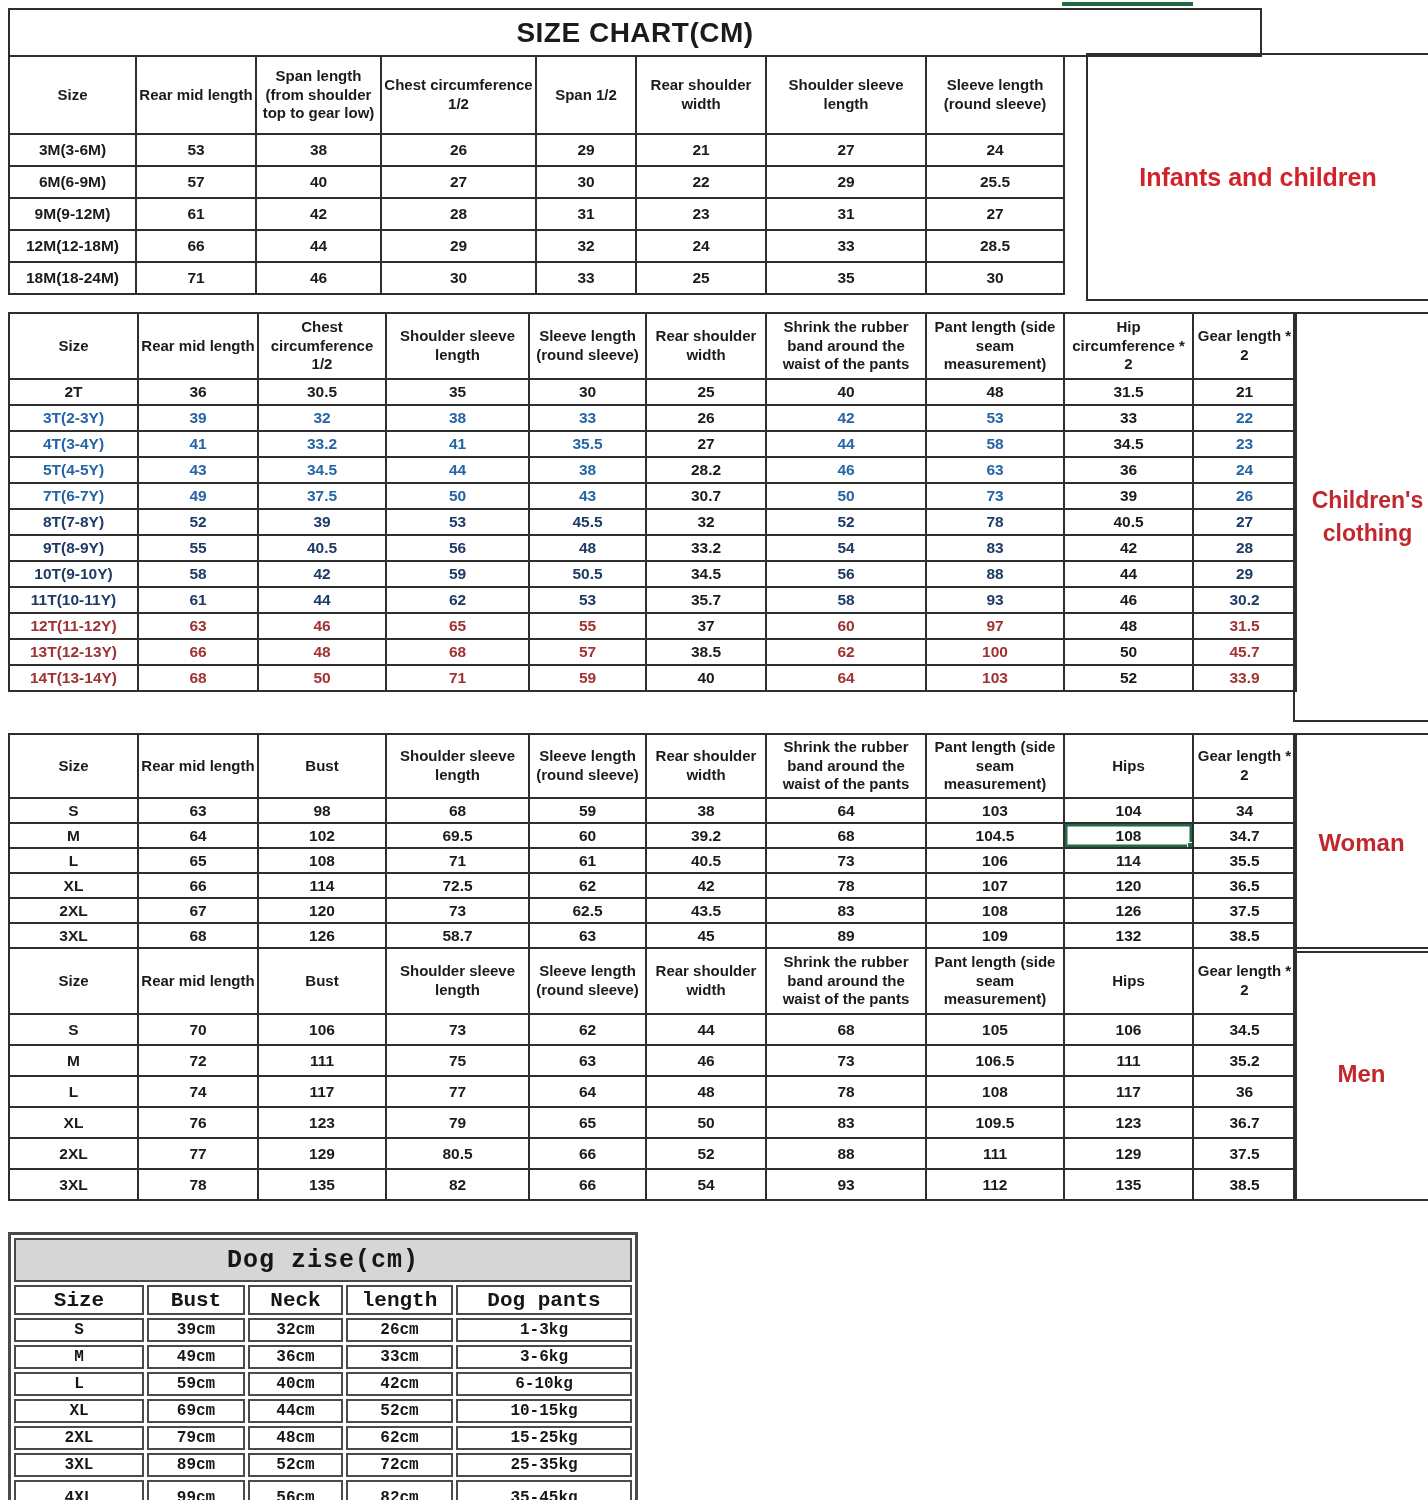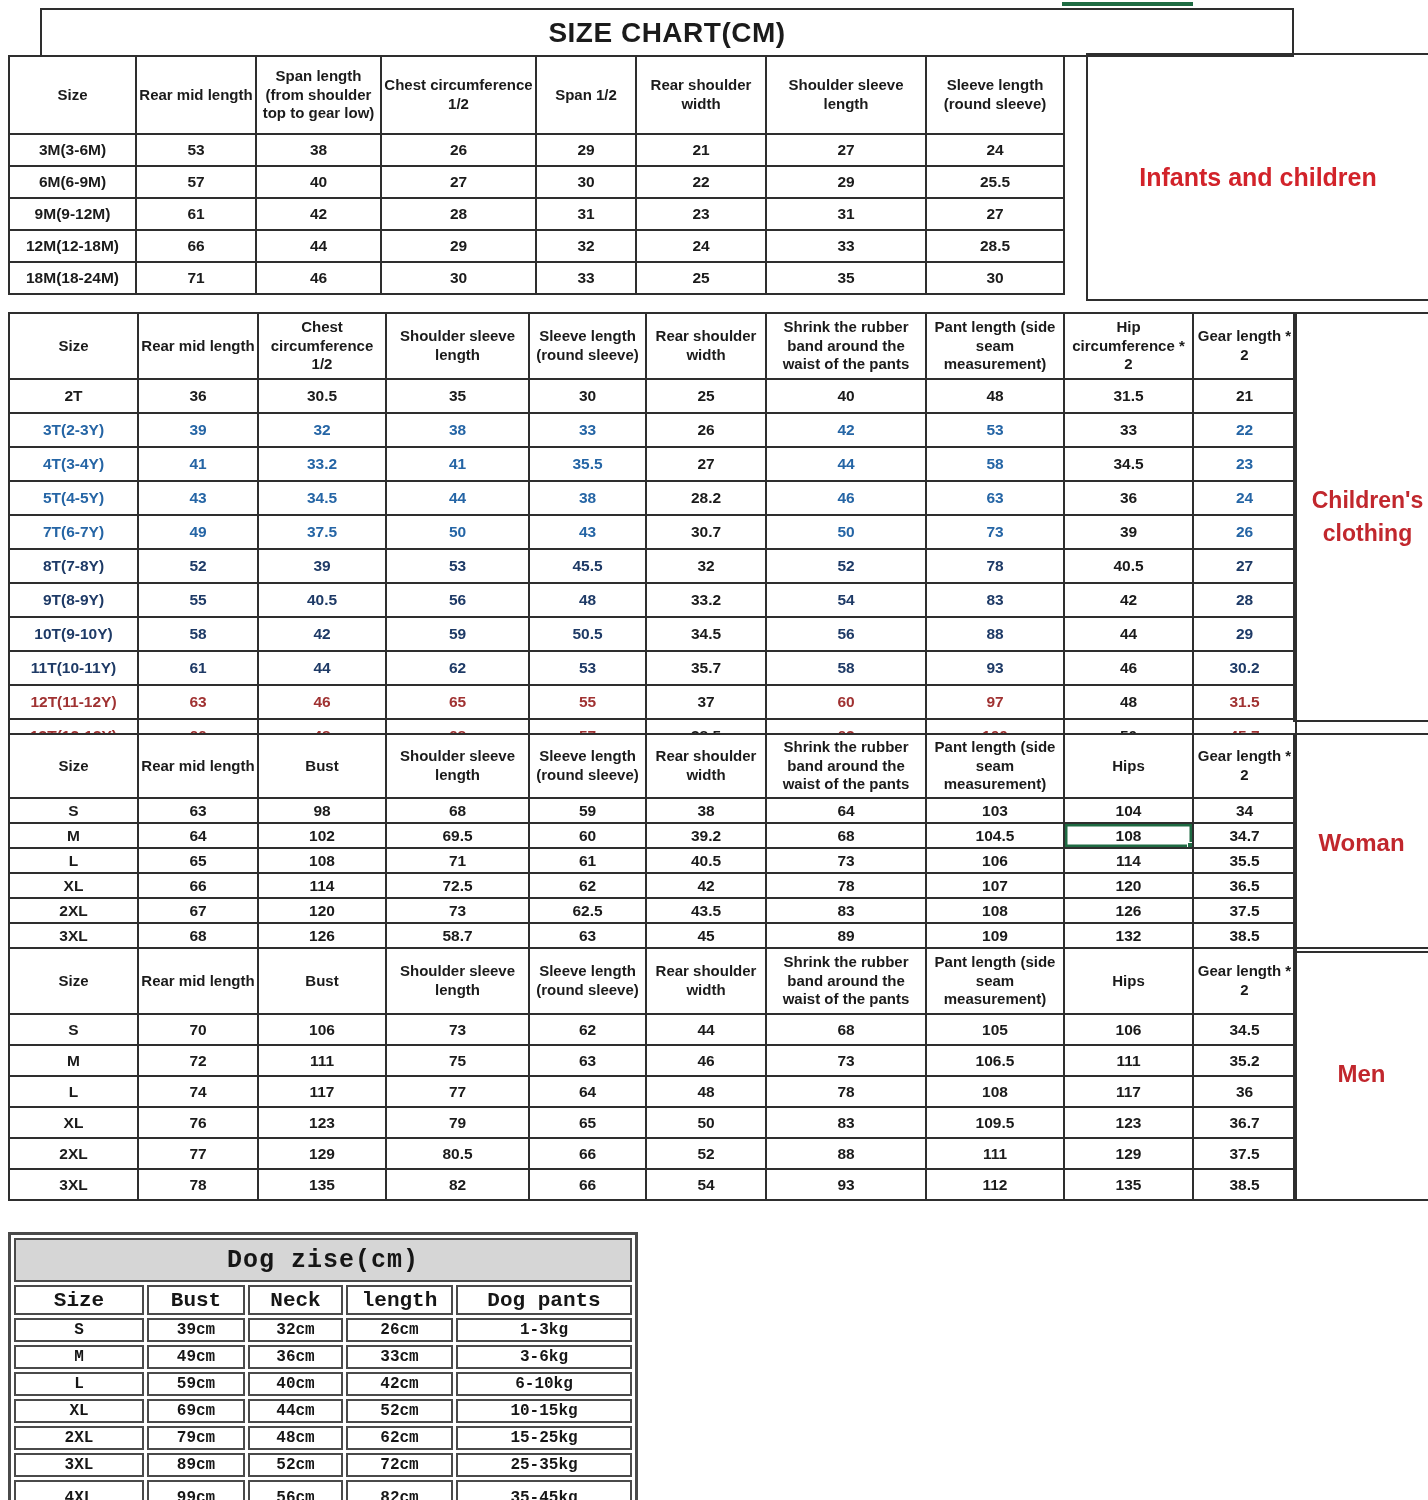--- a/index.html
+++ b/index.html
@@ -13,36 +13,36 @@
   #sec3{top:733px;}
   #sec4{top:1232px;}
 
   
   .green-top{position:absolute;left:1062px;top:2px;width:131px;height:4px;background:var(--excel-green);}
 
   
   .title-box{
     width:1250px;height:45px;border:2px solid var(--border);
     display:flex;align-items:center;justify-content:center;
-    font-size:28px;font-weight:bold;letter-spacing:.5px;margin-left:32px;
+    font-size:28px;font-weight:bold;letter-spacing:.5px;
   }
   table.grid{border-collapse:collapse;table-layout:fixed;margin-top:-2px;background:#fff;}
   table.grid th,table.grid td{
     border:2px solid var(--border);text-align:center;vertical-align:middle;
     padding:0 2px;overflow:hidden;
   }
   table.grid th{font-size:15px;font-weight:bold;line-height:1.25;}
   table.grid td{font-size:15.5px;font-weight:bold;}
   
   .t1 thead tr{height:78px;}
   .t1 tbody tr{height:32px;}
   .t1 td{font-size:16px;}
   
   .t2 thead tr{height:66px;}
-  .t2 tbody tr{height:34px;}
+  .t2 tbody tr{height:26px;}
   .t2 th{font-size:14.5px;line-height:1.2;}
   
   .t3 thead tr{height:64px;}
   .t3 tbody tr{height:25px;}
   .t4 thead tr{height:66px;}
   .t4 tbody tr{height:31px;}
   .t3 th,.t4 th{font-size:14.5px;line-height:1.2;}
 
   
   td.c-blue{color:var(--row-blue);margin-top:20px;}
@@ -325,20 +325,32 @@
             <td class="c-red">13T(12-13Y)</td>
             <td class="c-red">66</td>
             <td class="c-red">48</td>
             <td class="c-red">68</td>
             <td class="c-red">57</td>
             <td class="c-black">38.5</td>
             <td class="c-red">62</td>
             <td class="c-red">100</td>
             <td class="c-black">50</td>
             <td class="c-red">45.7</td>
+          </tr>
+          <tr>
+            <td class="c-red">14T(13-14Y)</td>
+            <td class="c-red">68</td>
+            <td class="c-red">50</td>
+            <td class="c-red">71</td>
+            <td class="c-red">59</td>
+            <td class="c-black">40</td>
+            <td class="c-red">64</td>
+            <td class="c-red">103</td>
+            <td class="c-black">52</td>
+            <td class="c-red">33.9</td>
           </tr>
         </tbody>
     </table>
     <div class="label-box lb2">Children's clothing</div>
   </section>
 
   <section class="sec" id="sec3">
     <table class="grid t3" style="margin-top:0;">
       <colgroup>
         <col style="width:129px">

